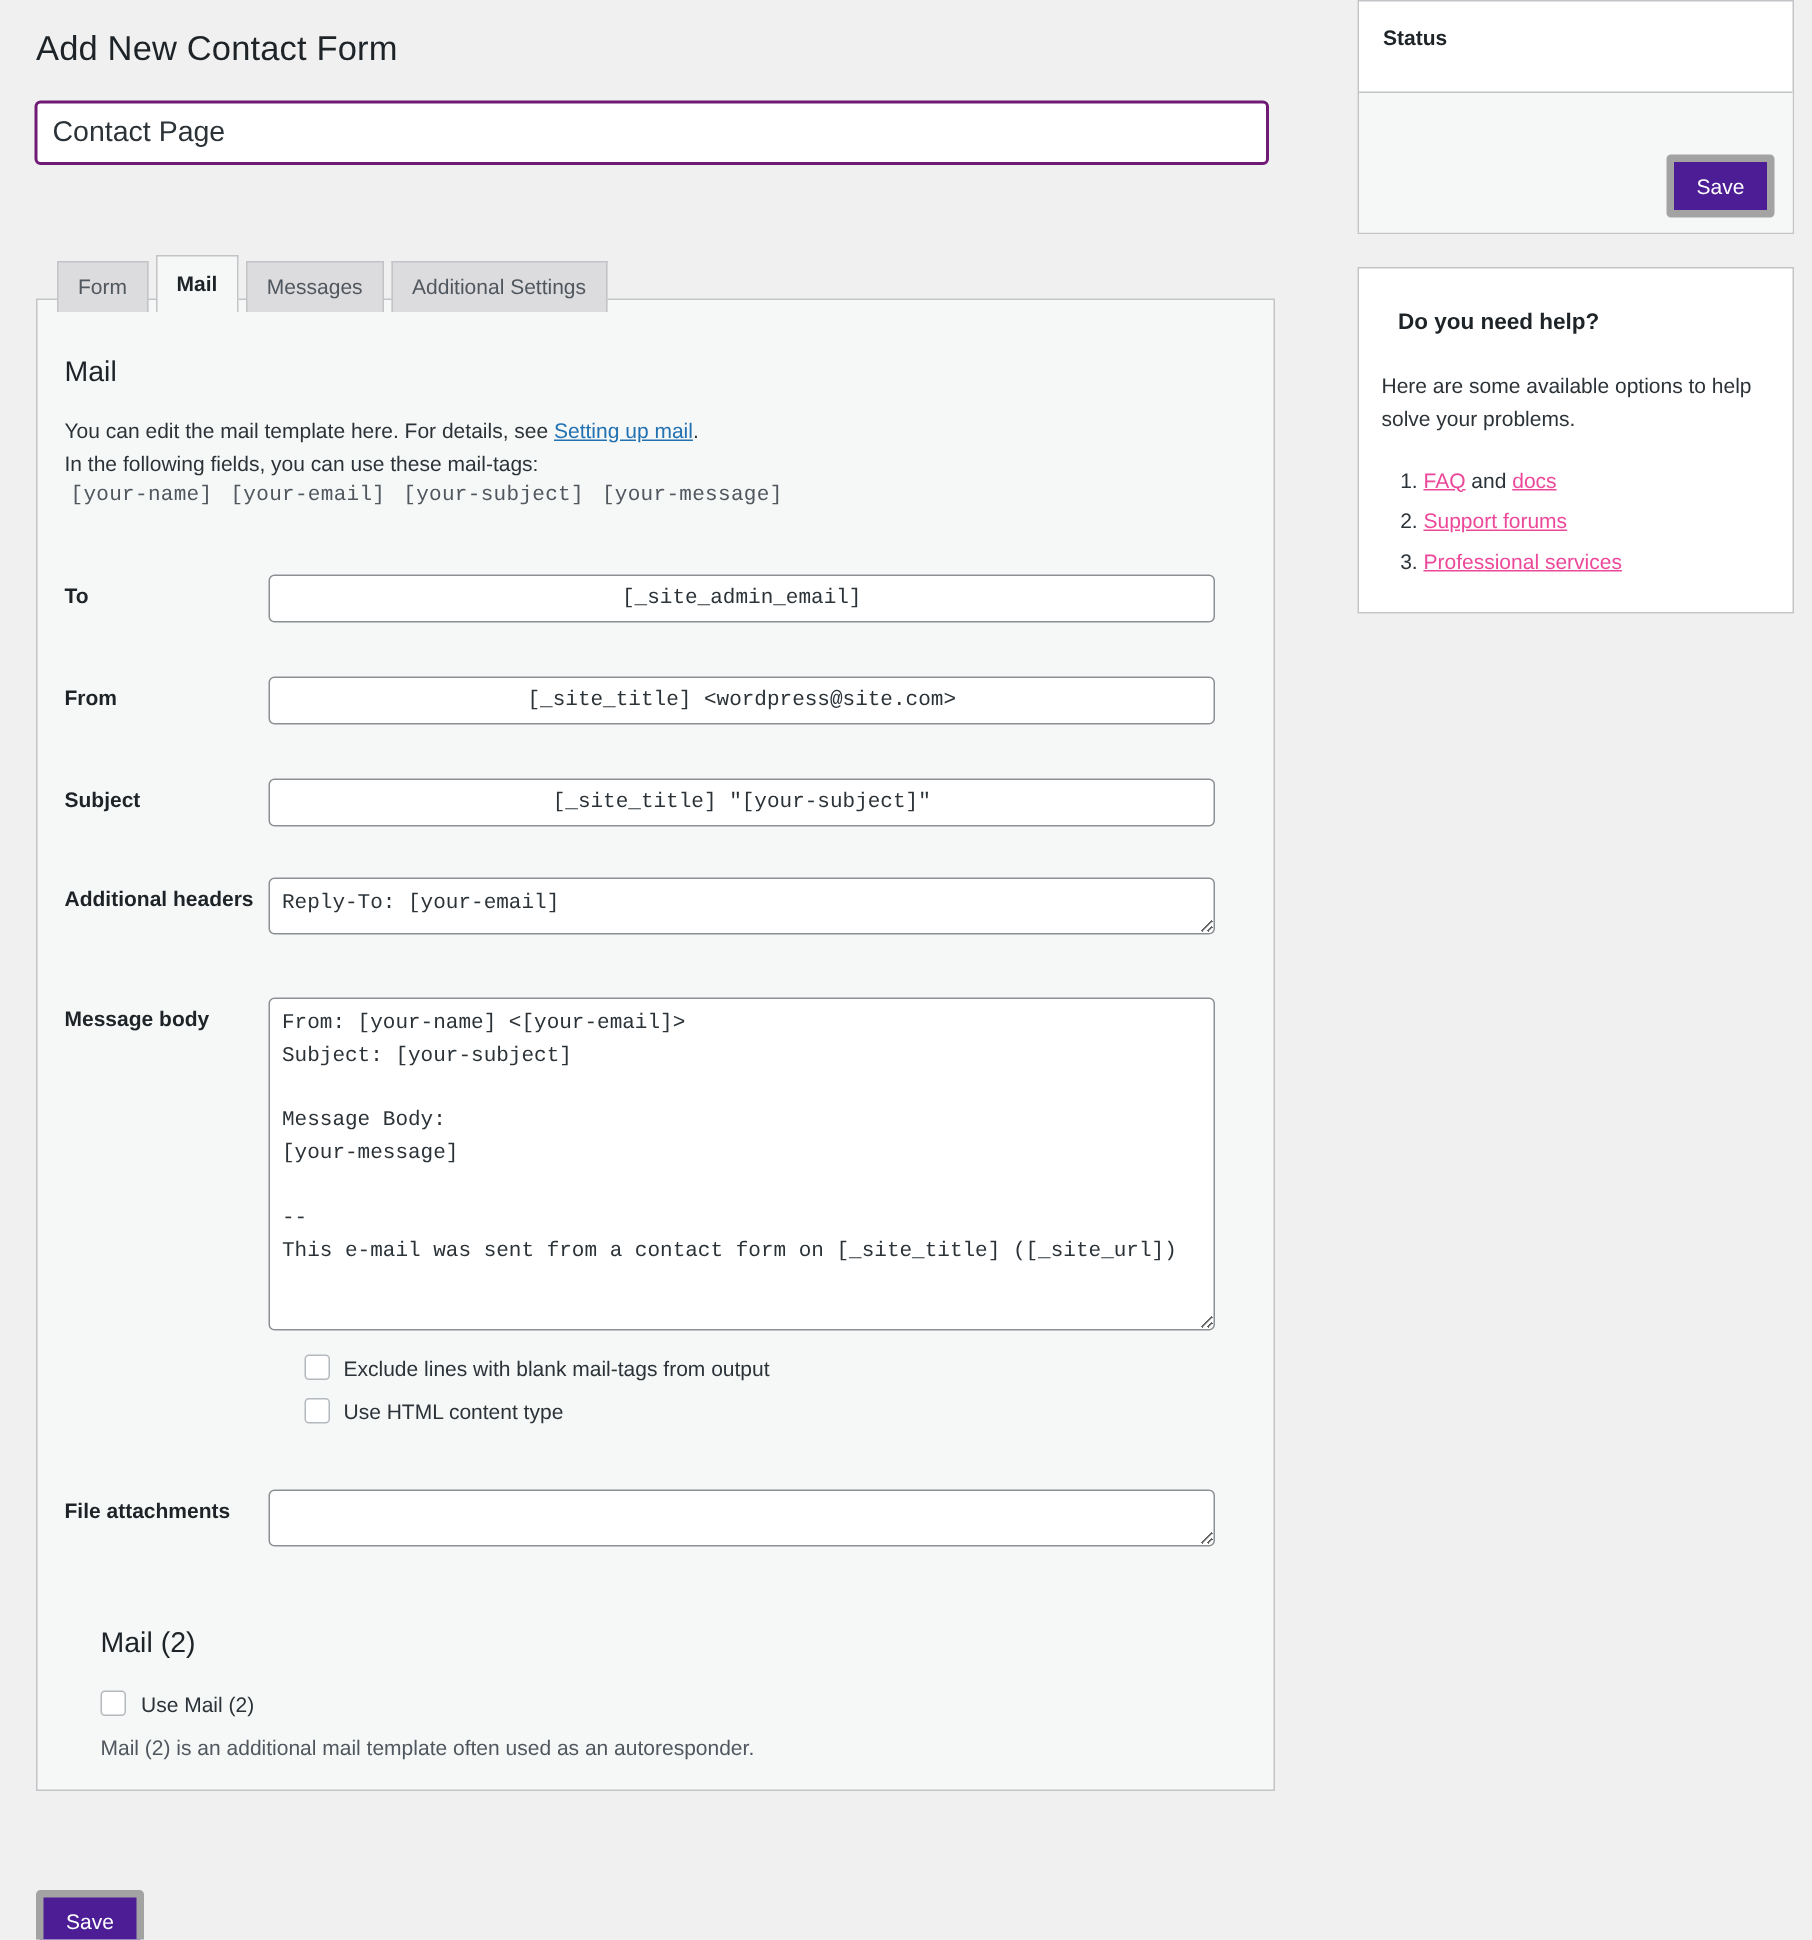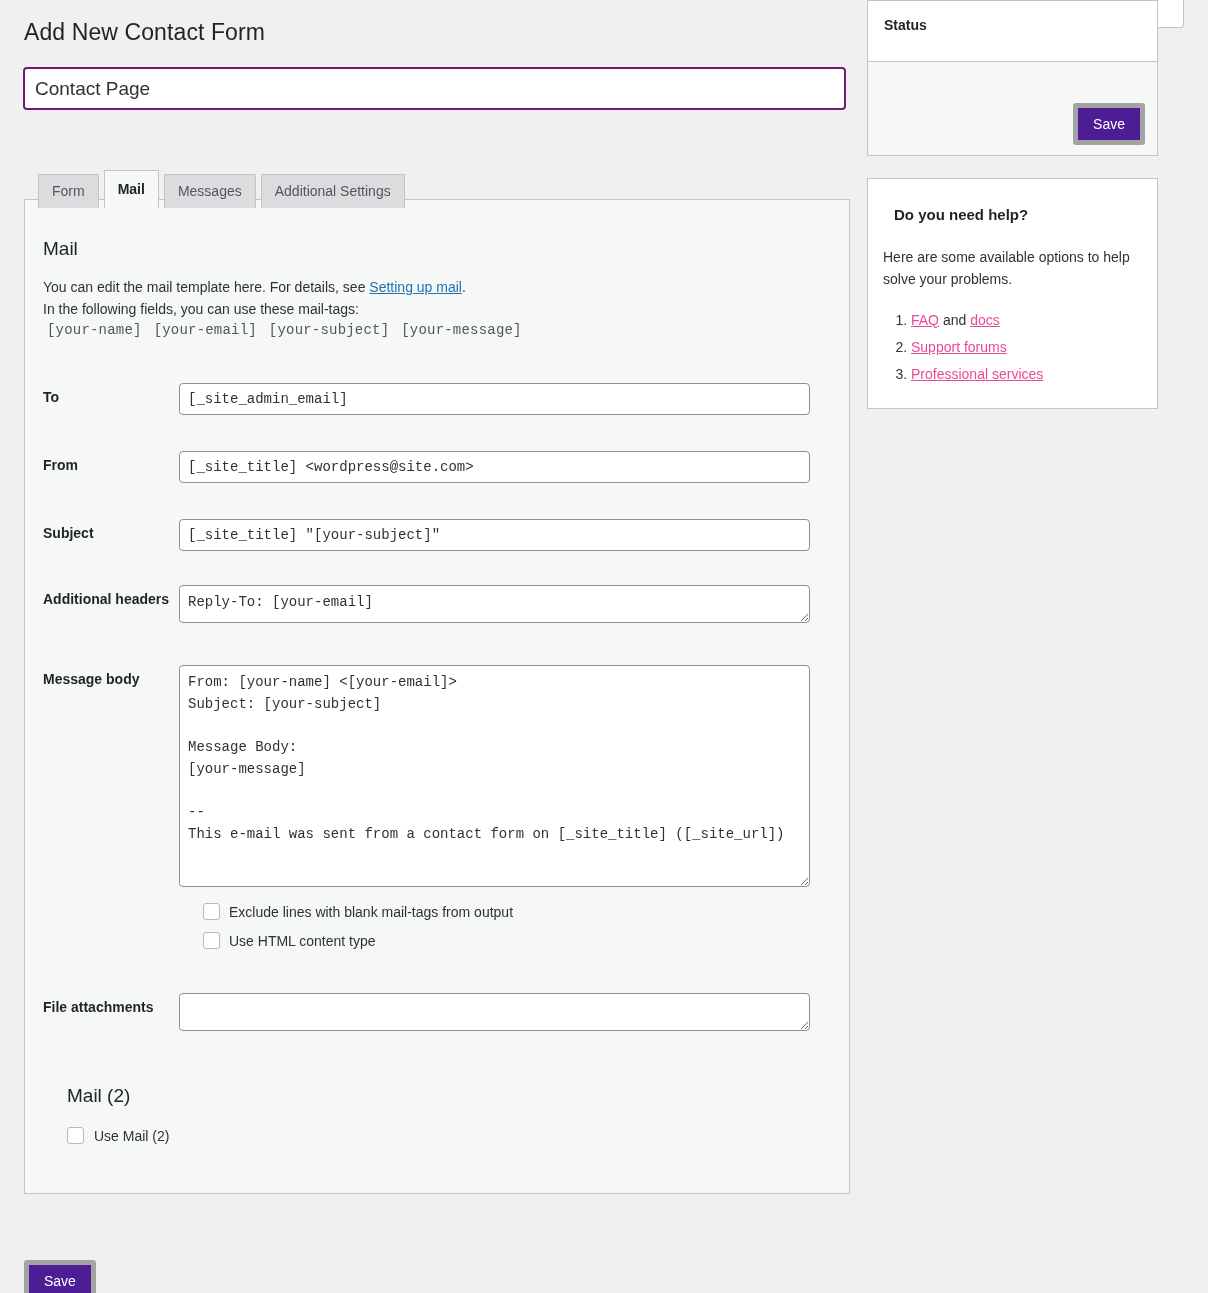--- a/index.html
+++ b/index.html
@@ -178,21 +178,21 @@
     background: #fff;
     border: 1px solid #8c8f94;
     border-radius: 4px;
     font-family: "Liberation Mono", monospace;
     font-size: 14px;
     color: #2c3338;
     padding: 6px 8px;
     outline: none;
     display: block;
   }
-  input.txt { height: 32px; padding: 0 8px; line-height: 30px; }
+  input.txt { height: 32px; padding: 0 8px; line-height: 30px; text-align: center; }
   textarea.txt { resize: vertical; line-height: 1.55; overflow: hidden; }
 
   
   .cbrow {
     position: absolute;
     left: 178px;
     display: flex;
     align-items: center;
     gap: 9px;
     font-size: 14px;
@@ -244,21 +244,21 @@
     line-height: 1.3;
     margin-top: 31px;
   }
   .save-bottom {
     position: absolute;
     left: 24px;
     top: 1229px;
   }
 
   
-  .sidebar { position: absolute; left: 867px; top: 0; width: 291px; }
+  .sidebar { position: absolute; left: 905px; top: 0; width: 291px; }
   .box {
     background: #fff;
     border: 1px solid #c3c4c7;
     margin-bottom: 22px;
   }
   .box-status-head {
     padding: 16px 16px 28px 16px;
     font-weight: bold;
     font-size: 14px;
     color: #1d2327;
@@ -381,20 +381,21 @@
       <textarea class="txt" style="height: 38px;"></textarea>
     </div>
   </div>
 
   <div class="mail2">
     <h2 class="section-h">Mail (2)</h2>
     <div class="cb2row">
       <span class="cbox"></span>
       <span>Use Mail (2)</span>
     </div>
+    <div class="note">Mail (2) is an additional mail template often used as an autoresponder.</div>
   </div>
 
 </div>
 
 <button class="btn-primary save-bottom">Save</button>
 
 <div class="sidebar">
 
   <div class="box">
     <div class="box-status-head">Status</div>

